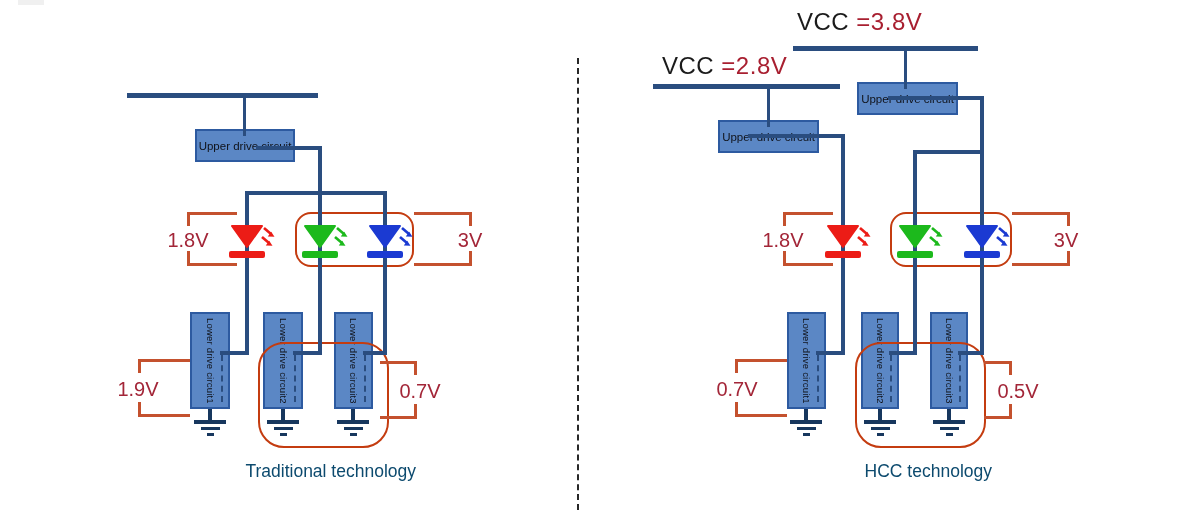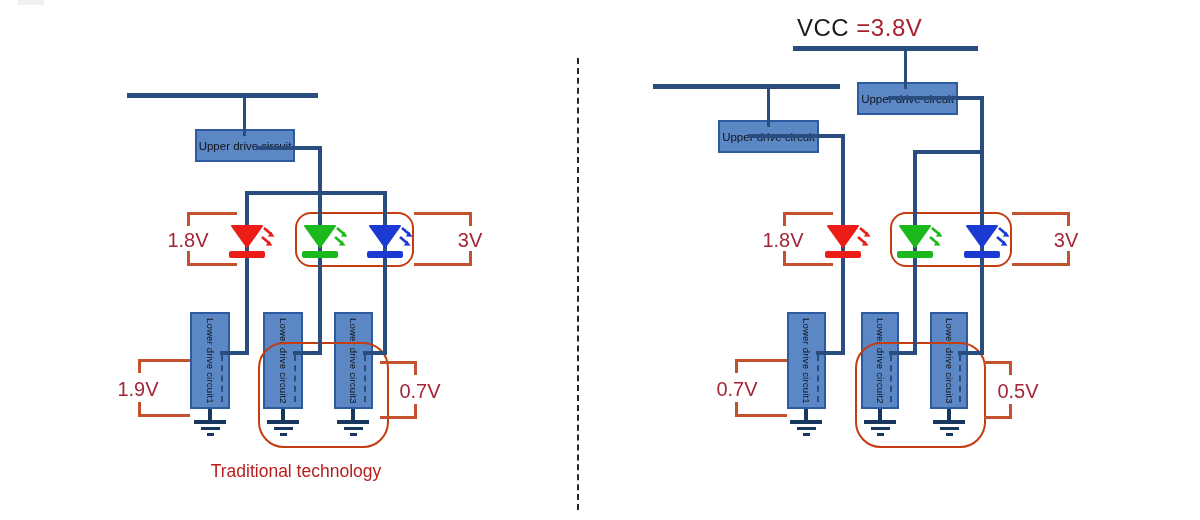--- a/index.html
+++ b/index.html
@@ -20,21 +20,21 @@
   .vl{position:absolute;color:#a32638;font-size:20px;text-align:center;width:70px;z-index:4;}
   
   .vcc{position:absolute;font-size:24px;color:#1b1b1b;letter-spacing:.5px;z-index:4;white-space:nowrap;}
   .vcc .val{color:#a81f30;}
   
   .gnd{position:absolute;width:32px;height:27px;z-index:2;}
   .gnd i{position:absolute;background:#17375e;}
   
   .led{position:absolute;z-index:5;}
   
-  .cap{position:absolute;font-size:17.5px;color:#b91c1c;text-align:center;width:240px;z-index:1;}
+  .cap{position:absolute;font-size:17.5px;color:#0c4a6e;text-align:right;width:240px;z-index:1;}
   .divider{position:absolute;width:0;border-left:2px dashed #262626;z-index:1;}
   .artifact{position:absolute;background:#e6e6e6;opacity:.6;z-index:1;}
 </style>
 </head>
 <body>
 
 <div class="canvas">
 
   <div class="artifact" style="left:18px;top:0;width:26px;height:5px"></div>
 
@@ -139,24 +139,25 @@
   <div class="br" style="left:380px;top:361px;width:37px;height:2.5px"></div>
   <div class="br" style="left:414px;top:361px;width:2.5px;height:14px"></div>
   <div class="br" style="left:414px;top:404px;width:2.5px;height:14px"></div>
   <div class="br" style="left:380px;top:416px;width:37px;height:2.5px"></div>
   <div class="vl" style="left:385px;top:380px">0.7V</div>
 
   <div class="cap" style="left:176px;top:461px">Traditional technology</div>
 
   <div class="divider" style="left:577px;top:58px;height:452px"></div>
 
-  <div class="vcc" style="left:797px;top:14px"><span>VCC</span> <span class="val">=3.8V</span></div>
+  <div class="vcc" style="left:797px;top:8px"><span>VCC</span> <span class="val">=3.8V</span></div>
   <div class="w" style="left:793px;top:46px;width:185px;height:5px"></div>
   <div class="w" style="left:904px;top:49px;width:3px;height:40px"></div>
 
+  <div class="vcc" style="left:662px;top:52px"><span>VCC</span> <span class="val">=2.8V</span></div>
   <div class="w" style="left:653px;top:84px;width:187px;height:5px"></div>
   <div class="w" style="left:767px;top:87px;width:3px;height:40px"></div>
 
   <div class="box" style="left:857px;top:82px;width:101px;height:33px">
     <span class="ulbl">Upper drive circuit</span>
   </div>
   <div class="box" style="left:718px;top:120px;width:101px;height:33px">
     <span class="ulbl">Upper drive circuit</span>
   </div>
 
@@ -249,14 +250,15 @@
   <div class="br" style="left:735px;top:402px;width:2.5px;height:14px"></div>
   <div class="br" style="left:735px;top:414px;width:52px;height:2.5px"></div>
   <div class="vl" style="left:702px;top:378px">0.7V</div>
 
   <div class="br" style="left:984px;top:361px;width:28px;height:2.5px"></div>
   <div class="br" style="left:1009px;top:361px;width:2.5px;height:14px"></div>
   <div class="br" style="left:1009px;top:404px;width:2.5px;height:14px"></div>
   <div class="br" style="left:984px;top:416px;width:28px;height:2.5px"></div>
   <div class="vl" style="left:983px;top:380px">0.5V</div>
 
+  <div class="cap" style="left:752px;top:461px">HCC technology</div>
 
 </div>
 
 </body></html>

